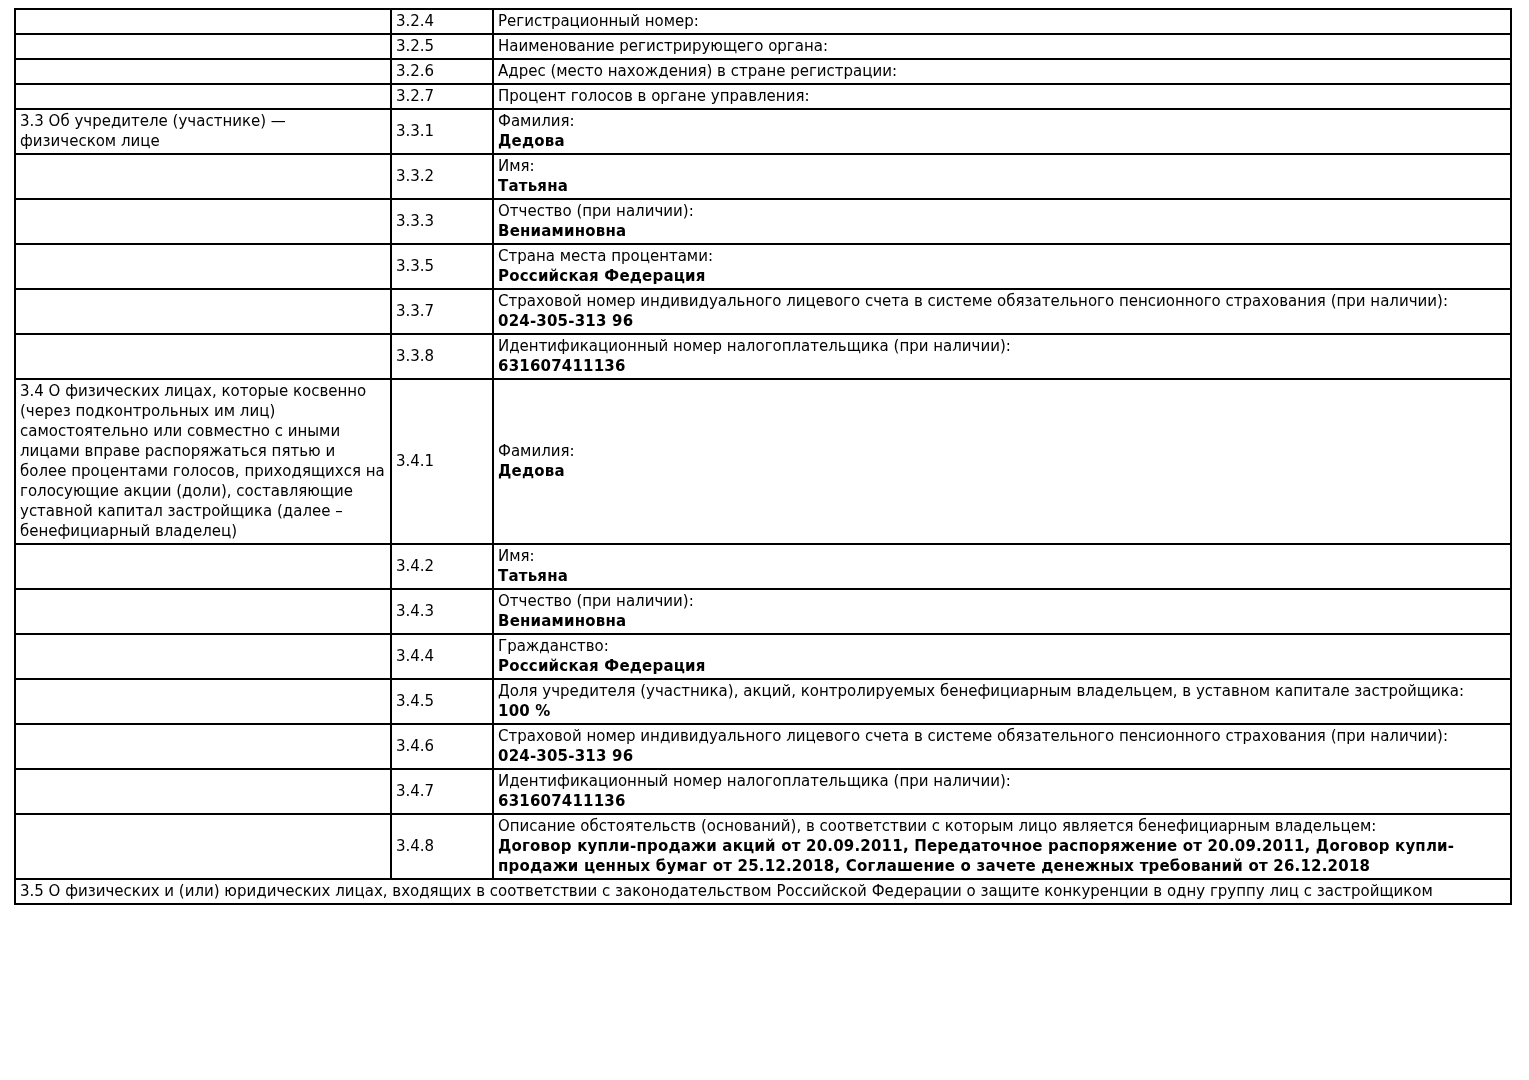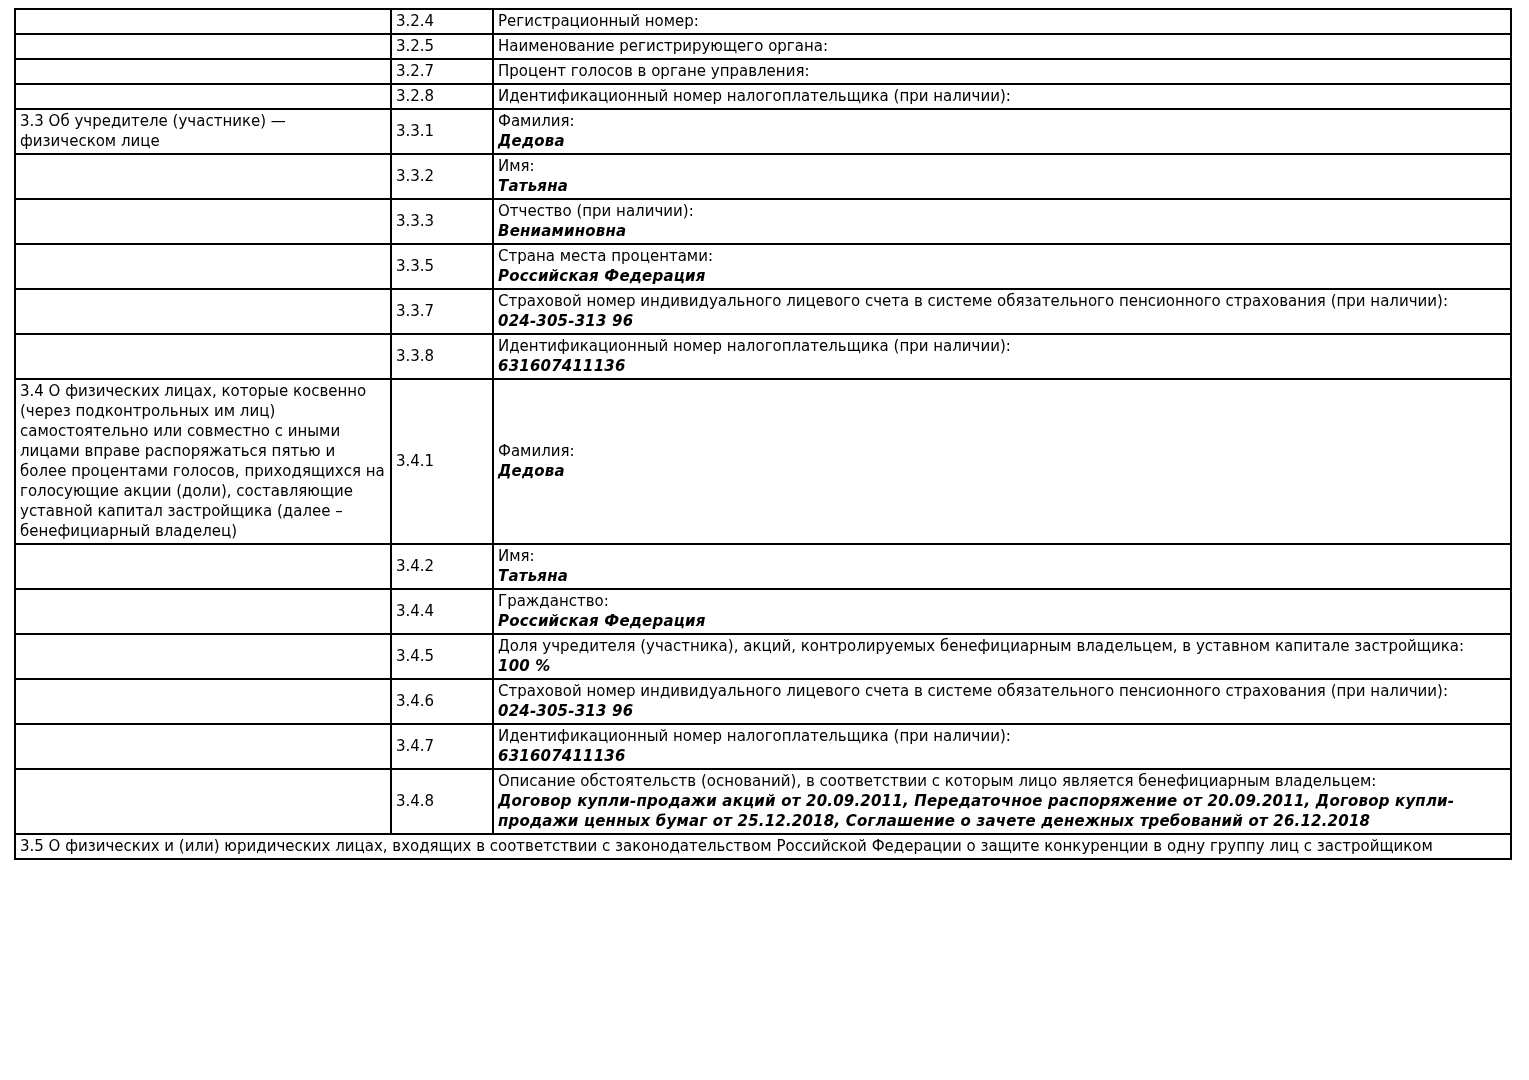--- a/index.html
+++ b/index.html
@@ -39,21 +39,20 @@
   }
   td.content-cell {
     vertical-align: middle;
   }
   td.full-cell {
     vertical-align: top;
   }
   .value {
     font-weight: bold;
     letter-spacing: 0.2px;
-    font-style: italic;
   }
 </style>
 </head>
 <body>
 
 <div class="page">
   <table class="doc-table">
     <colgroup>
       <col class="c1">
       <col class="c2">
@@ -69,30 +68,30 @@
         </tr>
         <tr>
           <td class="section-cell"></td>
           <td class="num-cell">3.2.5</td>
           <td class="content-cell">
             <div class="label">Наименование регистрирующего органа:</div>
           </td>
         </tr>
         <tr>
           <td class="section-cell"></td>
+          <td class="num-cell">3.2.6</td>
+          <td class="content-cell">
+            <div class="label">Адрес (место нахождения) в стране регистрации:</div>
+          </td>
+        </tr>
+        <tr>
+          <td class="section-cell"></td>
           <td class="num-cell">3.2.7</td>
           <td class="content-cell">
             <div class="label">Процент голосов в органе управления:</div>
-          </td>
-        </tr>
-        <tr>
-          <td class="section-cell"></td>
-          <td class="num-cell">3.2.8</td>
-          <td class="content-cell">
-            <div class="label">Идентификационный номер налогоплательщика (при наличии):</div>
           </td>
         </tr>
         <tr>
           <td class="section-cell">3.3 Об учредителе (участнике) — физическом лице</td>
           <td class="num-cell">3.3.1</td>
           <td class="content-cell">
             <div class="label">Фамилия:</div>
             <div class="value">Дедова</div>
           </td>
         </tr>
@@ -143,20 +142,28 @@
             <div class="label">Фамилия:</div>
             <div class="value">Дедова</div>
           </td>
         </tr>
         <tr>
           <td class="section-cell"></td>
           <td class="num-cell">3.4.2</td>
           <td class="content-cell">
             <div class="label">Имя:</div>
             <div class="value">Татьяна</div>
+          </td>
+        </tr>
+        <tr>
+          <td class="section-cell"></td>
+          <td class="num-cell">3.4.3</td>
+          <td class="content-cell">
+            <div class="label">Отчество (при наличии):</div>
+            <div class="value">Вениаминовна</div>
           </td>
         </tr>
         <tr>
           <td class="section-cell"></td>
           <td class="num-cell">3.4.4</td>
           <td class="content-cell">
             <div class="label">Гражданство:</div>
             <div class="value">Российская Федерация</div>
           </td>
         </tr>

